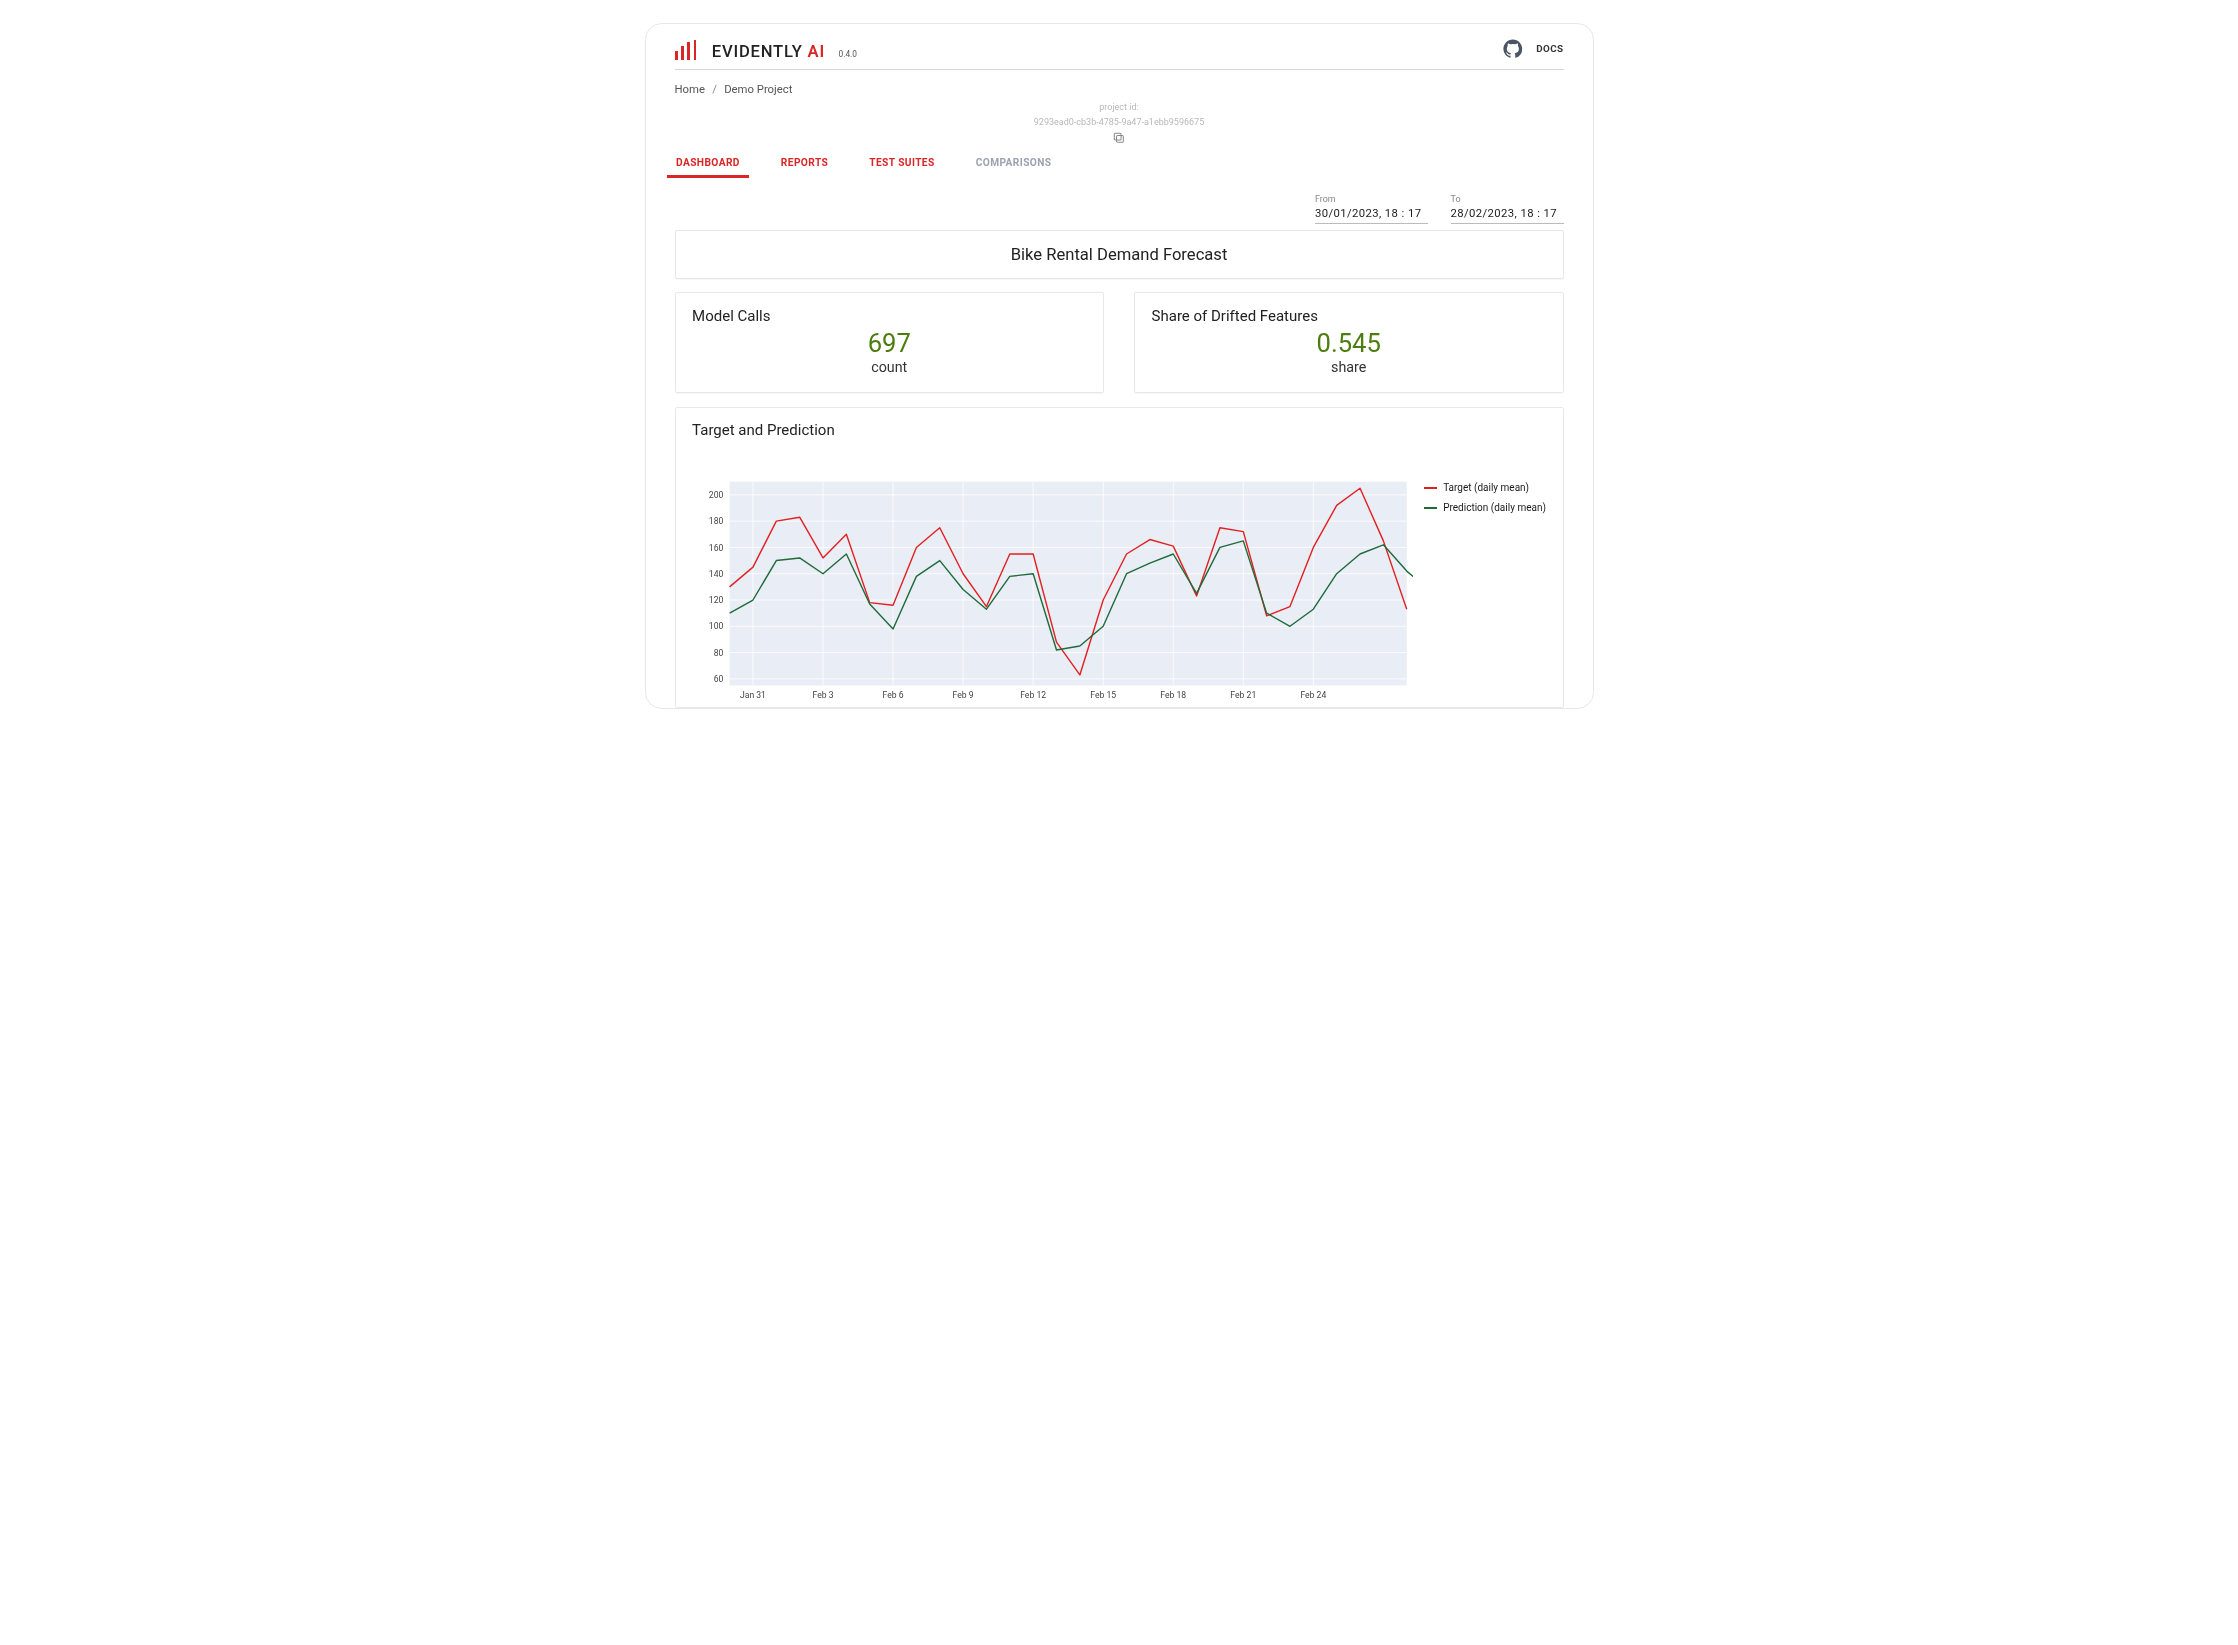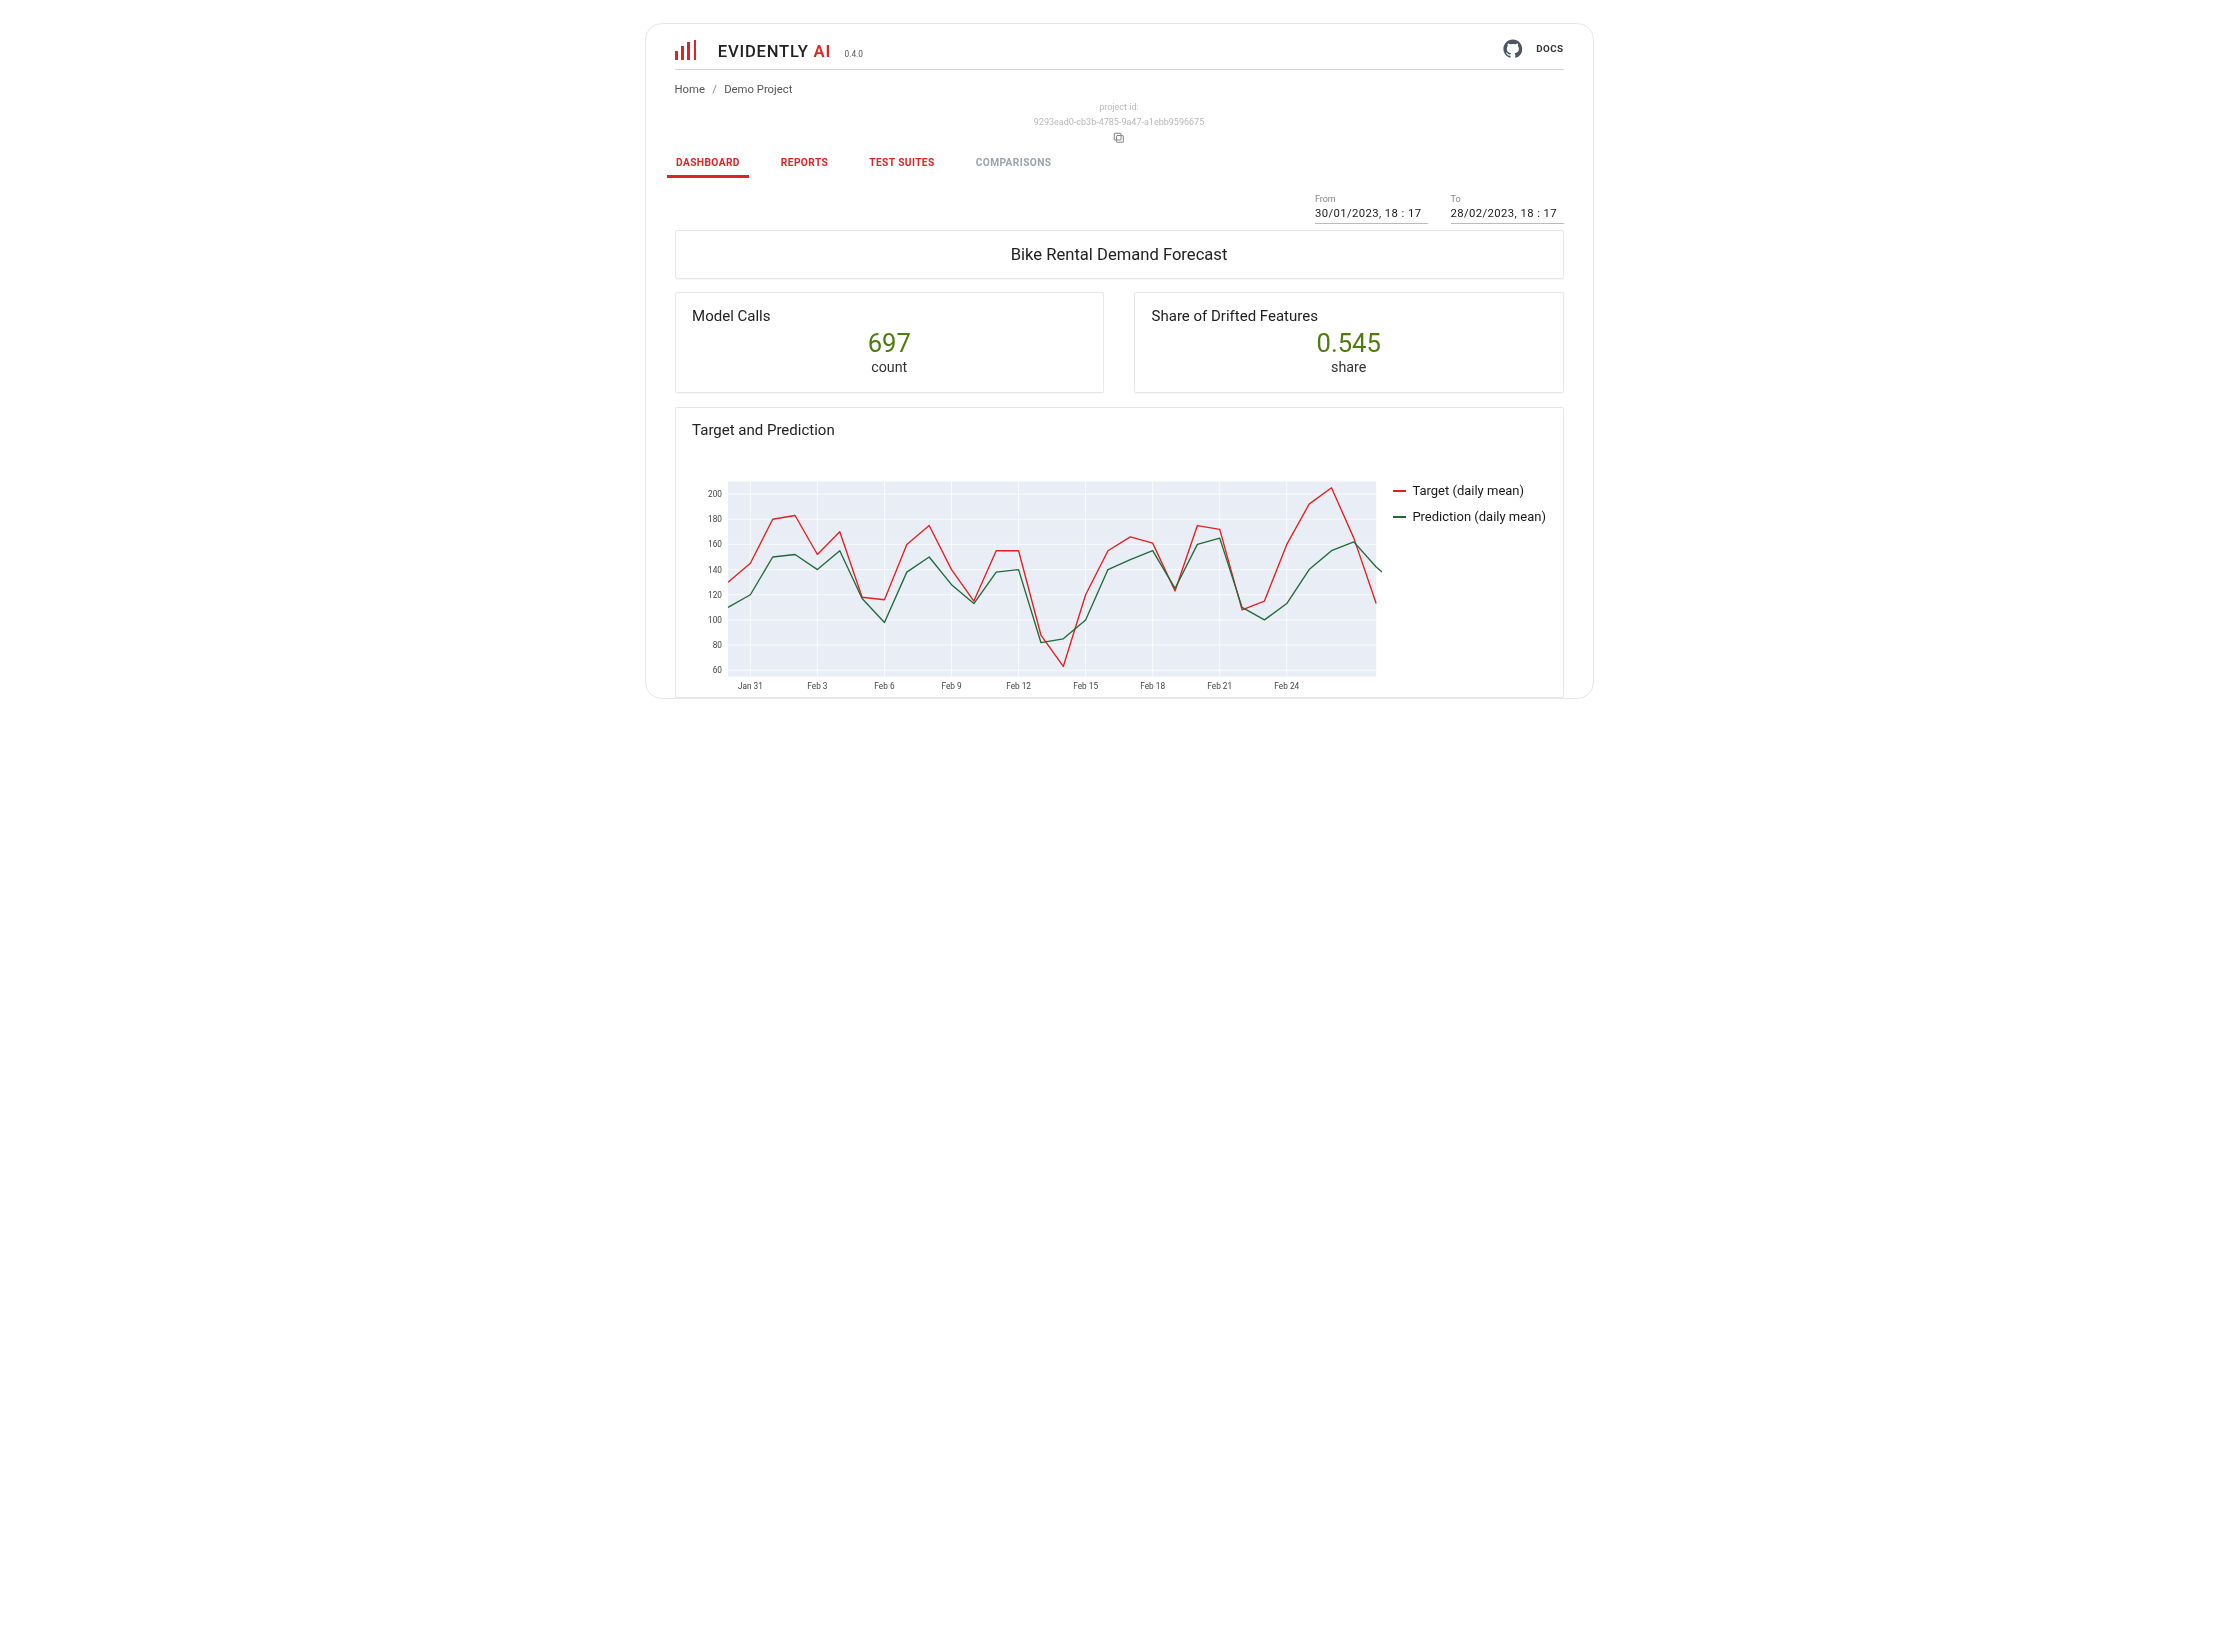--- a/index.html
+++ b/index.html
@@ -29,21 +29,21 @@
     border-bottom: 1.5px solid #d1d5db;
   }
   .brand {
     display: flex;
     align-items: flex-end;
     gap: 7.5px;
   }
   .brand-logo {
     display: flex;
     align-items: flex-end;
-    gap: 22px;
+    gap: 16px;
   }
   .bars {
     display: flex;
     align-items: flex-end;
     gap: 2.3px;
     padding-bottom:1.5px;
   }
   .bars span {
     display: block;
     width: 3.8px;
@@ -77,21 +77,21 @@
   .title-panel { text-align:center; padding:13.6px 0; font-size:16.6px; color:#222; margin-bottom:13.6px;}
   .metrics-row { display:flex; gap:30px; margin-bottom:13.6px;}
   .metric-panel { flex:1; padding:13.6px 16.6px 16.6px 16.6px;}
   .metric-title { font-size:15px; color:#222; margin-bottom:3px;}
   .metric-value { font-size:25.6px; text-align:center; color:#4d7c0f;}
   .metric-sub { font-size:14.3px; text-align:center; color:#333; margin-top:1.5px;}
   .chart-panel { padding:13.6px 16.6px 0 16.6px;}
   .chart-title { font-size:15px; color:#222; margin-bottom:7.5px;}
   .chart-wrap { display:flex; gap:10.5px; align-items:flex-start; padding-top:30px;}
   .chart-svg-wrap { flex:1; min-width:0; }
-  .legend { font-size:13px; line-height:2; padding-top:1.5px; min-width:121px;}
+  .legend { font-size:10px; line-height:2; padding-top:1.5px; min-width:121px;}
   .legend-item { display:flex; align-items:center; gap:6px; cursor:pointer;}
   .swatch { width:13.6px; height:1.9px; }
   svg text { font-size:11px; fill:#444; font-family:inherit;}
 </style>
 </head>
 <body>
 
 <div class="window">
   <div class="inner">
 

